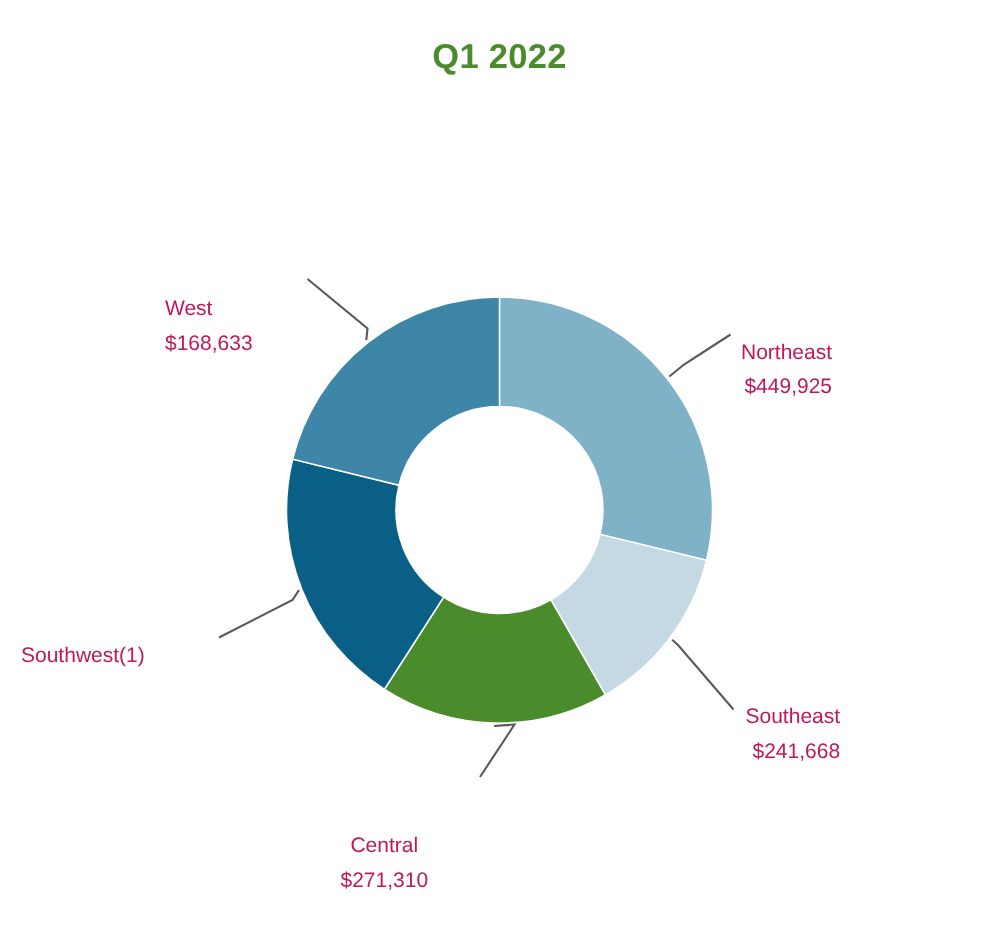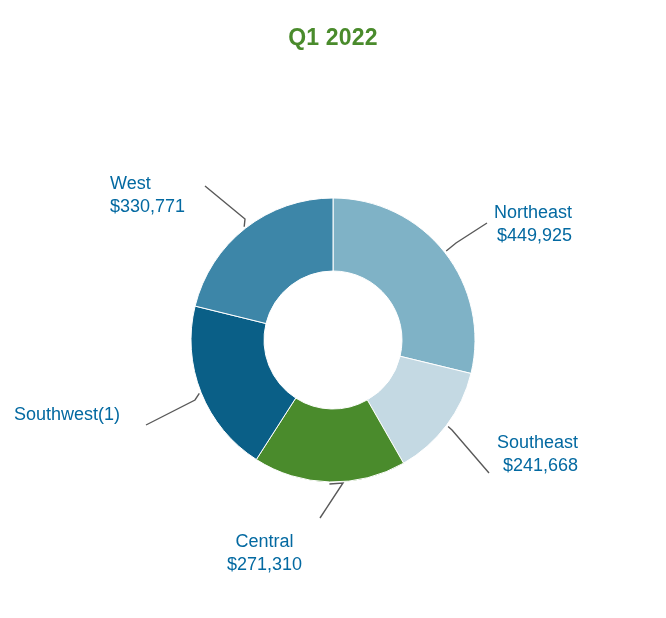--- a/index.html
+++ b/index.html
@@ -37,24 +37,25 @@
   svg.donut-svg {
     position: absolute;
     left: 0;
     top: 0;
     width: 666px;
     height: 618px;
     display: block;
   }
   .callout-label {
     position: absolute;
-    font-size: 18px;
-    color: #0369a1;
+    font-size: 14px;
+    color: #be185d;
     line-height: 23px;
     white-space: nowrap;
+    margin-top: 22px;
   }
   .callout-label .lbl-name { display: block; }
   .callout-label .lbl-value { display: block; }
   .lbl-right { text-align: right; }
   .lbl-left  { text-align: left; }
   .lbl-center { text-align: center; }
 </style>
 </head>
 <body>
 
@@ -77,32 +78,32 @@
         <polyline points="146,425 195,400 199.3,393.4" fill="none" stroke="#595959" stroke-width="1.4"></polyline>
         <polyline points="205,186 245,219 244.2,226.7" fill="none" stroke="#595959" stroke-width="1.4"></polyline>
       </g>
   </svg>
 
   <div class="callout-label lbl-right" style="left:494px; top:201px;">
     <span class="lbl-name">Northeast</span>
     <span class="lbl-value">$449,925</span>
   </div>
 
-  <div class="callout-label lbl-right" style="left:497px; top:431px;">
+  <div class="callout-label lbl-right" style="left:497px; top:444px;">
     <span class="lbl-name">Southeast</span>
     <span class="lbl-value">$241,668</span>
   </div>
 
   <div class="callout-label lbl-center" style="left:227px; top:530px;">
     <span class="lbl-name">Central</span>
     <span class="lbl-value">$271,310</span>
   </div>
 
   <div class="callout-label lbl-left" style="left:14px; top:403px;">
     <span class="lbl-name">Southwest(1)</span>
   </div>
 
   <div class="callout-label lbl-left" style="left:110px; top:172px;">
     <span class="lbl-name">West</span>
-    <span class="lbl-value">$330,771</span>
+    <span class="lbl-value">$168,633</span>
   </div>
 
 </div>
 
 </body></html>

